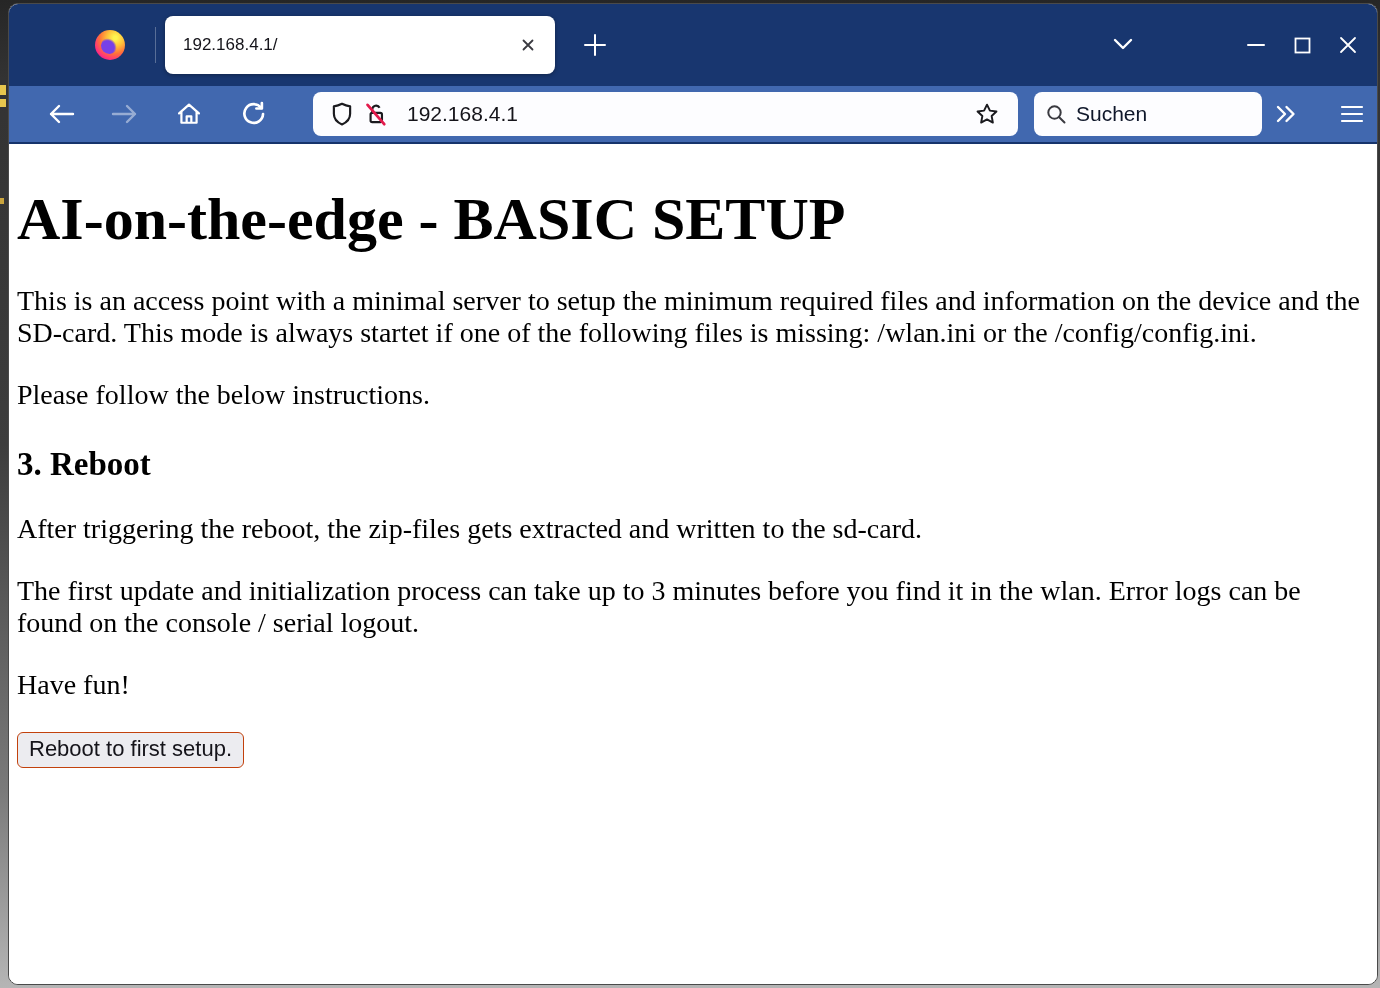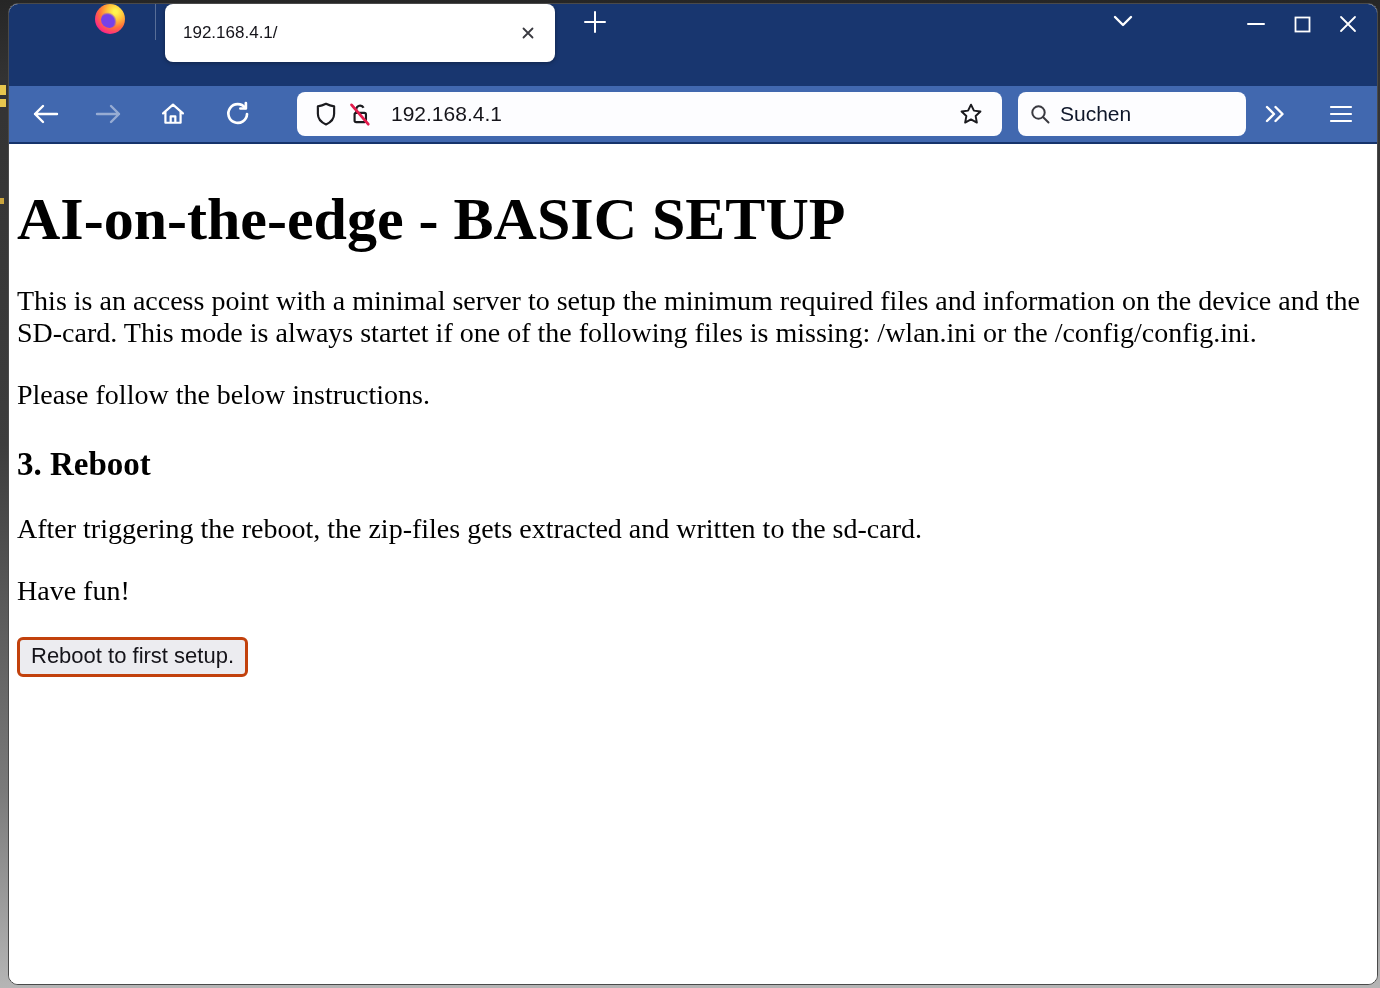--- a/index.html
+++ b/index.html
@@ -12,41 +12,41 @@
   .speck.s1 { top:85px; width:6px; height:10px; }
   .speck.s2 { top:99px; width:6px; height:8px; }
   .speck.s3 { top:198px; width:4px; height:6px; background:#caa53e; }
 
   
   .window { position:absolute; left:8px; top:3px; width:1370px; height:982px;
             border-radius:10px; overflow:hidden; background:#fff;
             border:1px solid #4a4a4a; display:flex; flex-direction:column; }
 
   
-  .titlebar { height:82px; background:#18366f; display:flex; align-items:flex-start; flex:none; }
+  .titlebar { height:82px; background:#18366f; display:flex; align-items:center; flex:none; }
   .ff-logo { width:30px; height:30px; margin-left:86px; border-radius:50%; position:relative; flex:none;
     background:radial-gradient(circle at 68% 26%,#fff44f 6%,#ffc13a 28%,#ff7139 52%,#ff2f7e 74%,#a40d93 96%); }
   .ff-logo::after { content:""; position:absolute; left:6px; top:7px; width:17px; height:17px; border-radius:50%;
     background:radial-gradient(circle at 38% 62%,#7741e8 0 46%,rgba(119,65,232,0) 62%); }
   .tab-sep { width:1px; height:36px; background:rgba(255,255,255,.28); margin-left:30px; flex:none; }
   .tab { width:390px; height:58px; margin-left:9px; background:#fff; border-radius:8px;
          display:flex; align-items:center; padding:0 14px 0 18px; flex:none;
          box-shadow:0 1px 4px rgba(0,0,0,.35); }
   .tab-title { font-size:17px; color:#15141a; flex:1 1 auto; white-space:nowrap; overflow:hidden; }
   .icon-btn { display:flex; align-items:center; justify-content:center; border-radius:6px; cursor:default; }
   .tab-close { width:26px; height:26px; flex:none; }
   .newtab { width:36px; height:36px; margin-left:22px; flex:none; }
   .tb-spacer { flex:1 1 auto; }
   .tablist-chevron { width:40px; height:36px; flex:none; }
   .win-controls { display:flex; align-items:center; margin-left:90px; margin-right:6px; }
   .win-btn { width:46px; height:40px; display:flex; align-items:center; justify-content:center; }
 
   
   .toolbar { height:58px; background:#4168af; border-bottom:2px solid #16336b;
-             display:flex; align-items:center; padding:0 12px; flex:none; }
+             display:flex; align-items:center; padding:0 28px; flex:none; }
   .nav-btn { width:48px; height:42px; flex:none; }
   .nav-btn + .nav-btn { margin-left:16px; }
   .nav-btn.disabled { opacity:.45; }
   .urlbar { margin-left:36px; width:705px; height:44px; background:#fdfdff; border-radius:8px;
             display:flex; align-items:center; padding:0 14px 0 12px; flex:none; }
   .urlbar .slot { width:34px; height:34px; flex:none; }
   .url-text { font-size:21px; color:#15141a; margin-left:14px; flex:1 1 auto; white-space:nowrap; }
   .searchbox { margin-left:16px; width:228px; height:44px; background:#fdfdff; border-radius:8px;
                display:flex; align-items:center; padding:0 10px; flex:none; }
   .search-text { font-size:21px; color:#0f172a; margin-left:8px; white-space:nowrap; }
@@ -55,21 +55,21 @@
 
   
   .content { flex:1 1 auto; background:#fff; overflow:hidden;
              font-family:"Liberation Serif", serif; color:#000;
              font-size:28px; line-height:32px; padding:16px 8px; }
   .content h1 { font-size:60px; line-height:66px; font-weight:bold; margin:26px 0 33px; }
   .content p { margin:30px 0; }
   .content h3 { font-size:33px; line-height:38px; font-weight:bold; margin:34px 0 30px;font-family:Liberation Serif, serif; }
   .pline { display:block; }
   .reboot-btn { font-family:"Liberation Sans", sans-serif; font-size:22px; color:#15141a;
-                background:#ececf0; border:3px solid #c2410c; border-radius:6px;
+                background:#ececf0; border:1px solid #c2410c; border-radius:6px;
                 padding:3px 11px 5px; cursor:default; }
   svg { display:block; }
 </style>
 </head>
 <body>
 
 <div class="stage">
   <div class="speck s1"></div>
   <div class="speck s2"></div>
   <div class="speck s3"></div>
@@ -191,20 +191,21 @@
     </div>
 
     <div class="content">
       <h1>AI-on-the-edge - BASIC SETUP</h1>
       <p>This is an access point with a minimal server to setup the minimum required files and information on the device and the SD-card. This mode is always startet if one of the following files is missing: /wlan.ini or the /config/config.ini.</p>
       <p>Please follow the below instructions.</p>
       <h3>3. Reboot</h3>
       <p>
         <span class="pline">After triggering the reboot, the zip-files gets extracted and written to the sd-card.</span>
       </p>
+      <p>The first update and initialization process can take up to 3 minutes before you find it in the wlan. Error logs can be found on the console / serial logout.</p>
       <p>Have fun!</p>
       <p>
         <button class="reboot-btn">Reboot to first setup.</button>
       </p>
     </div>
 
   </div>
 </div>
 
 </body></html>

